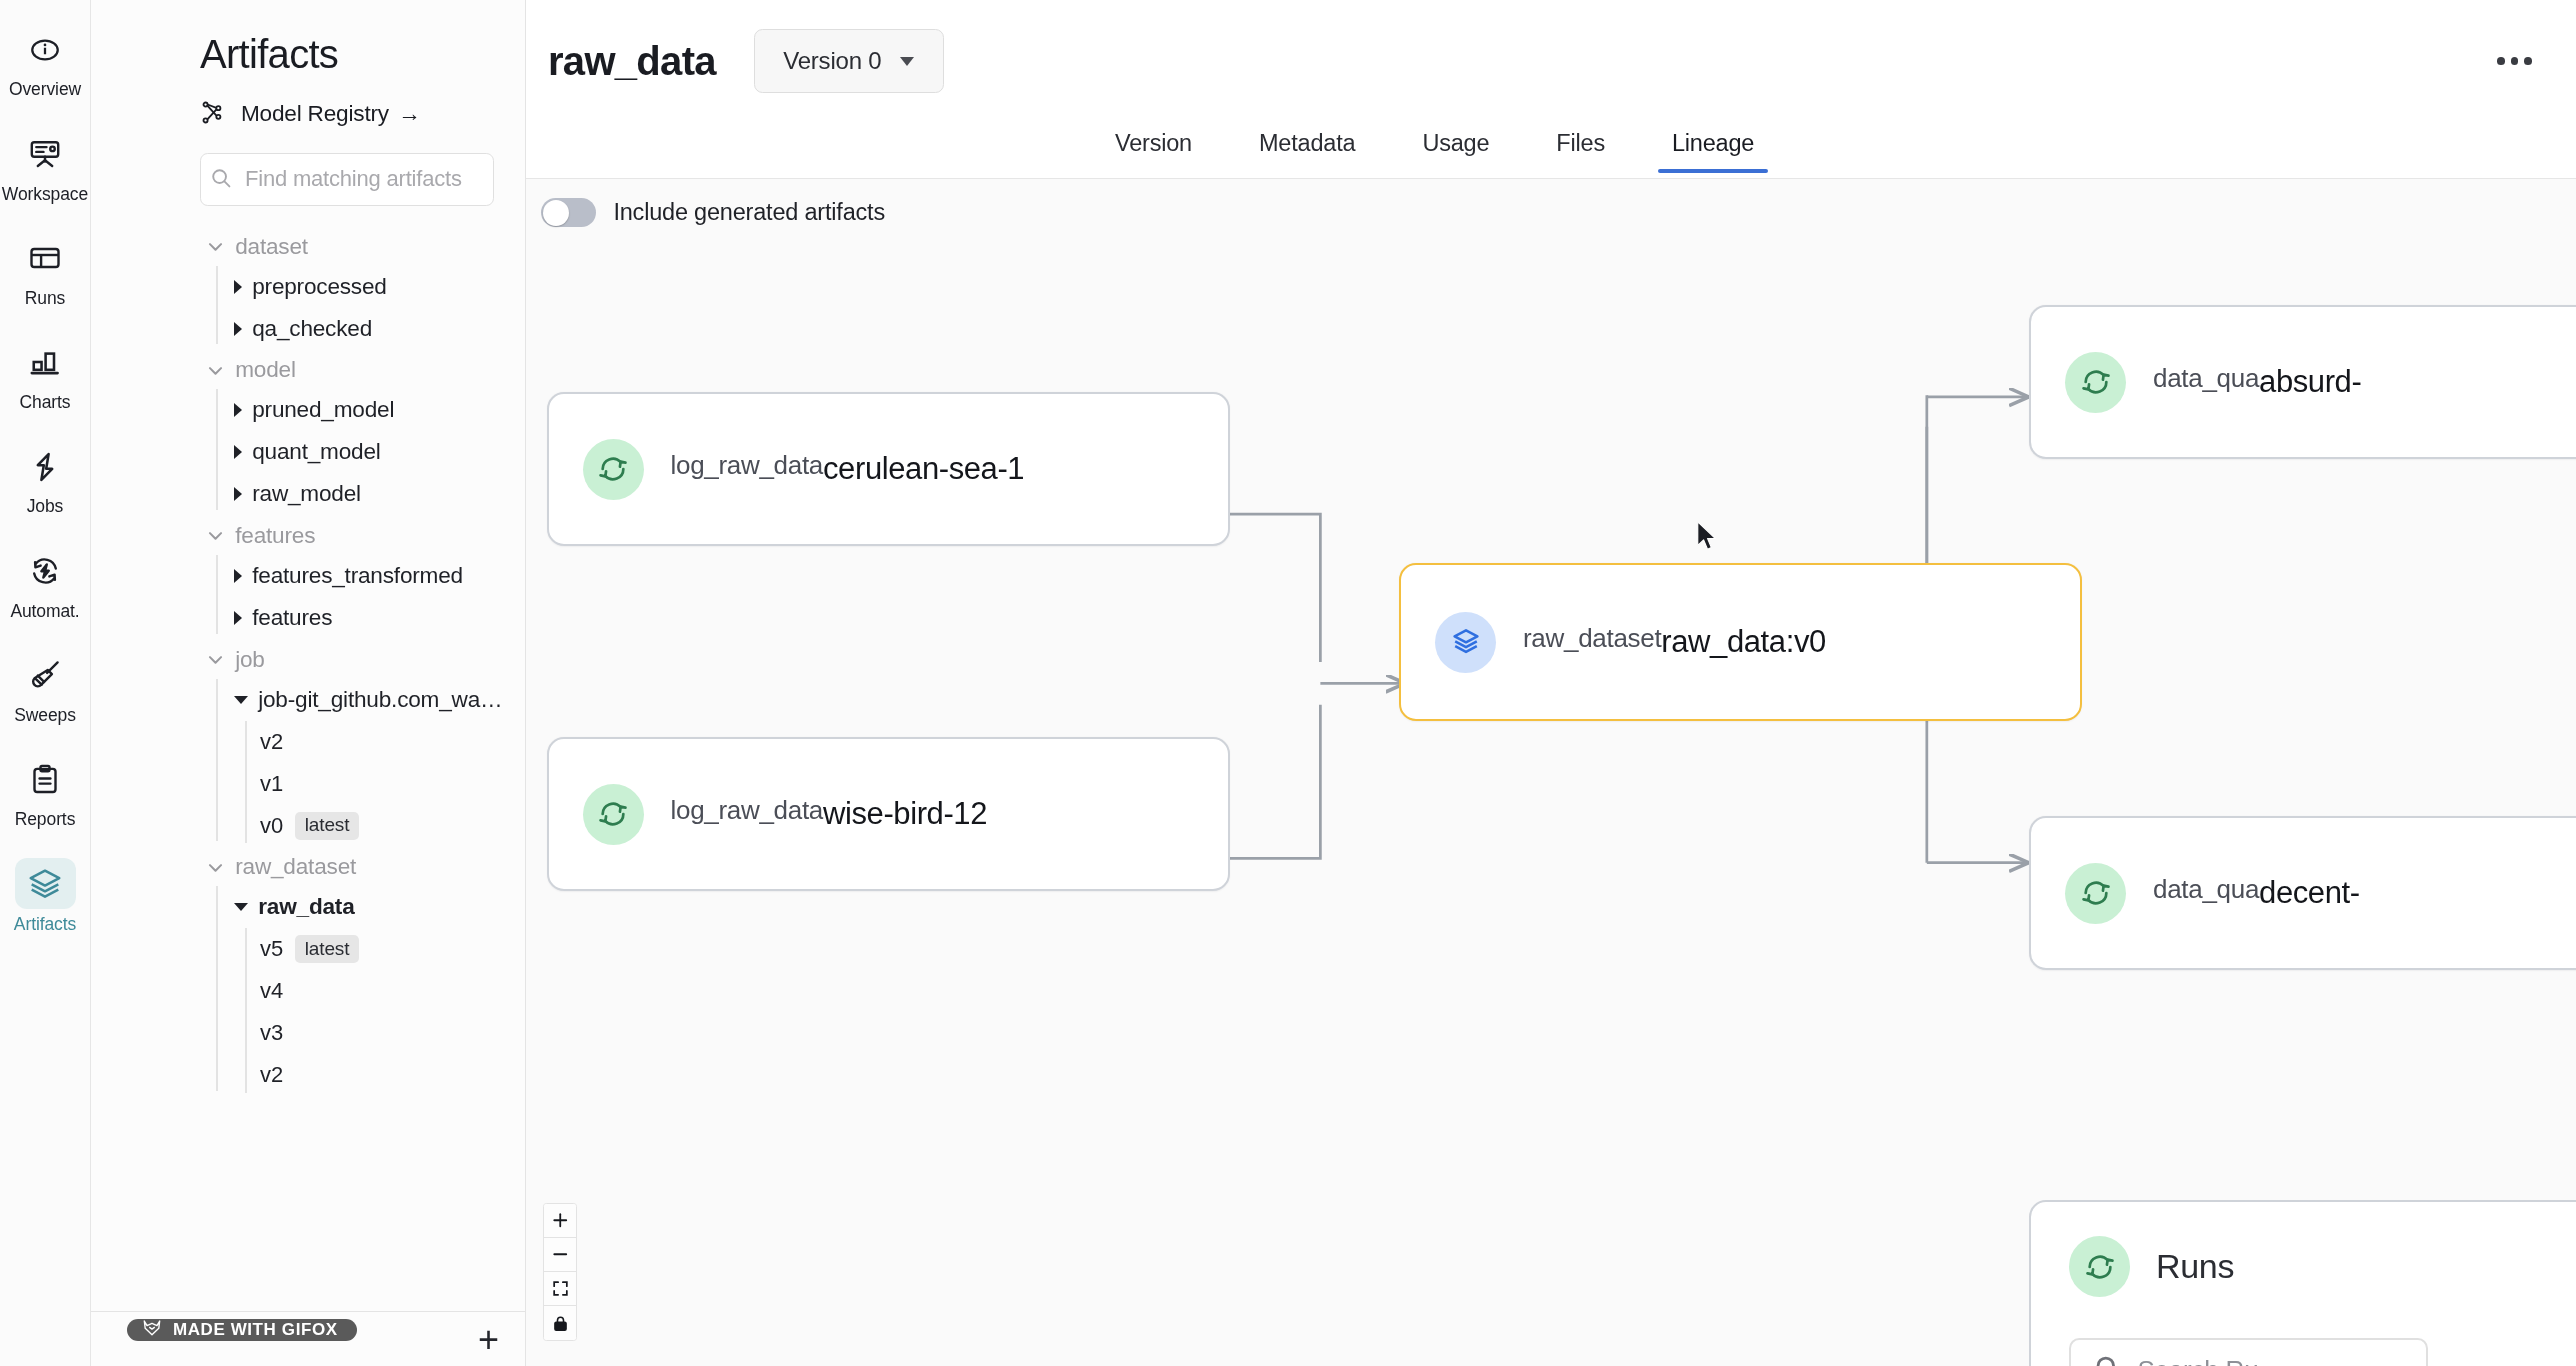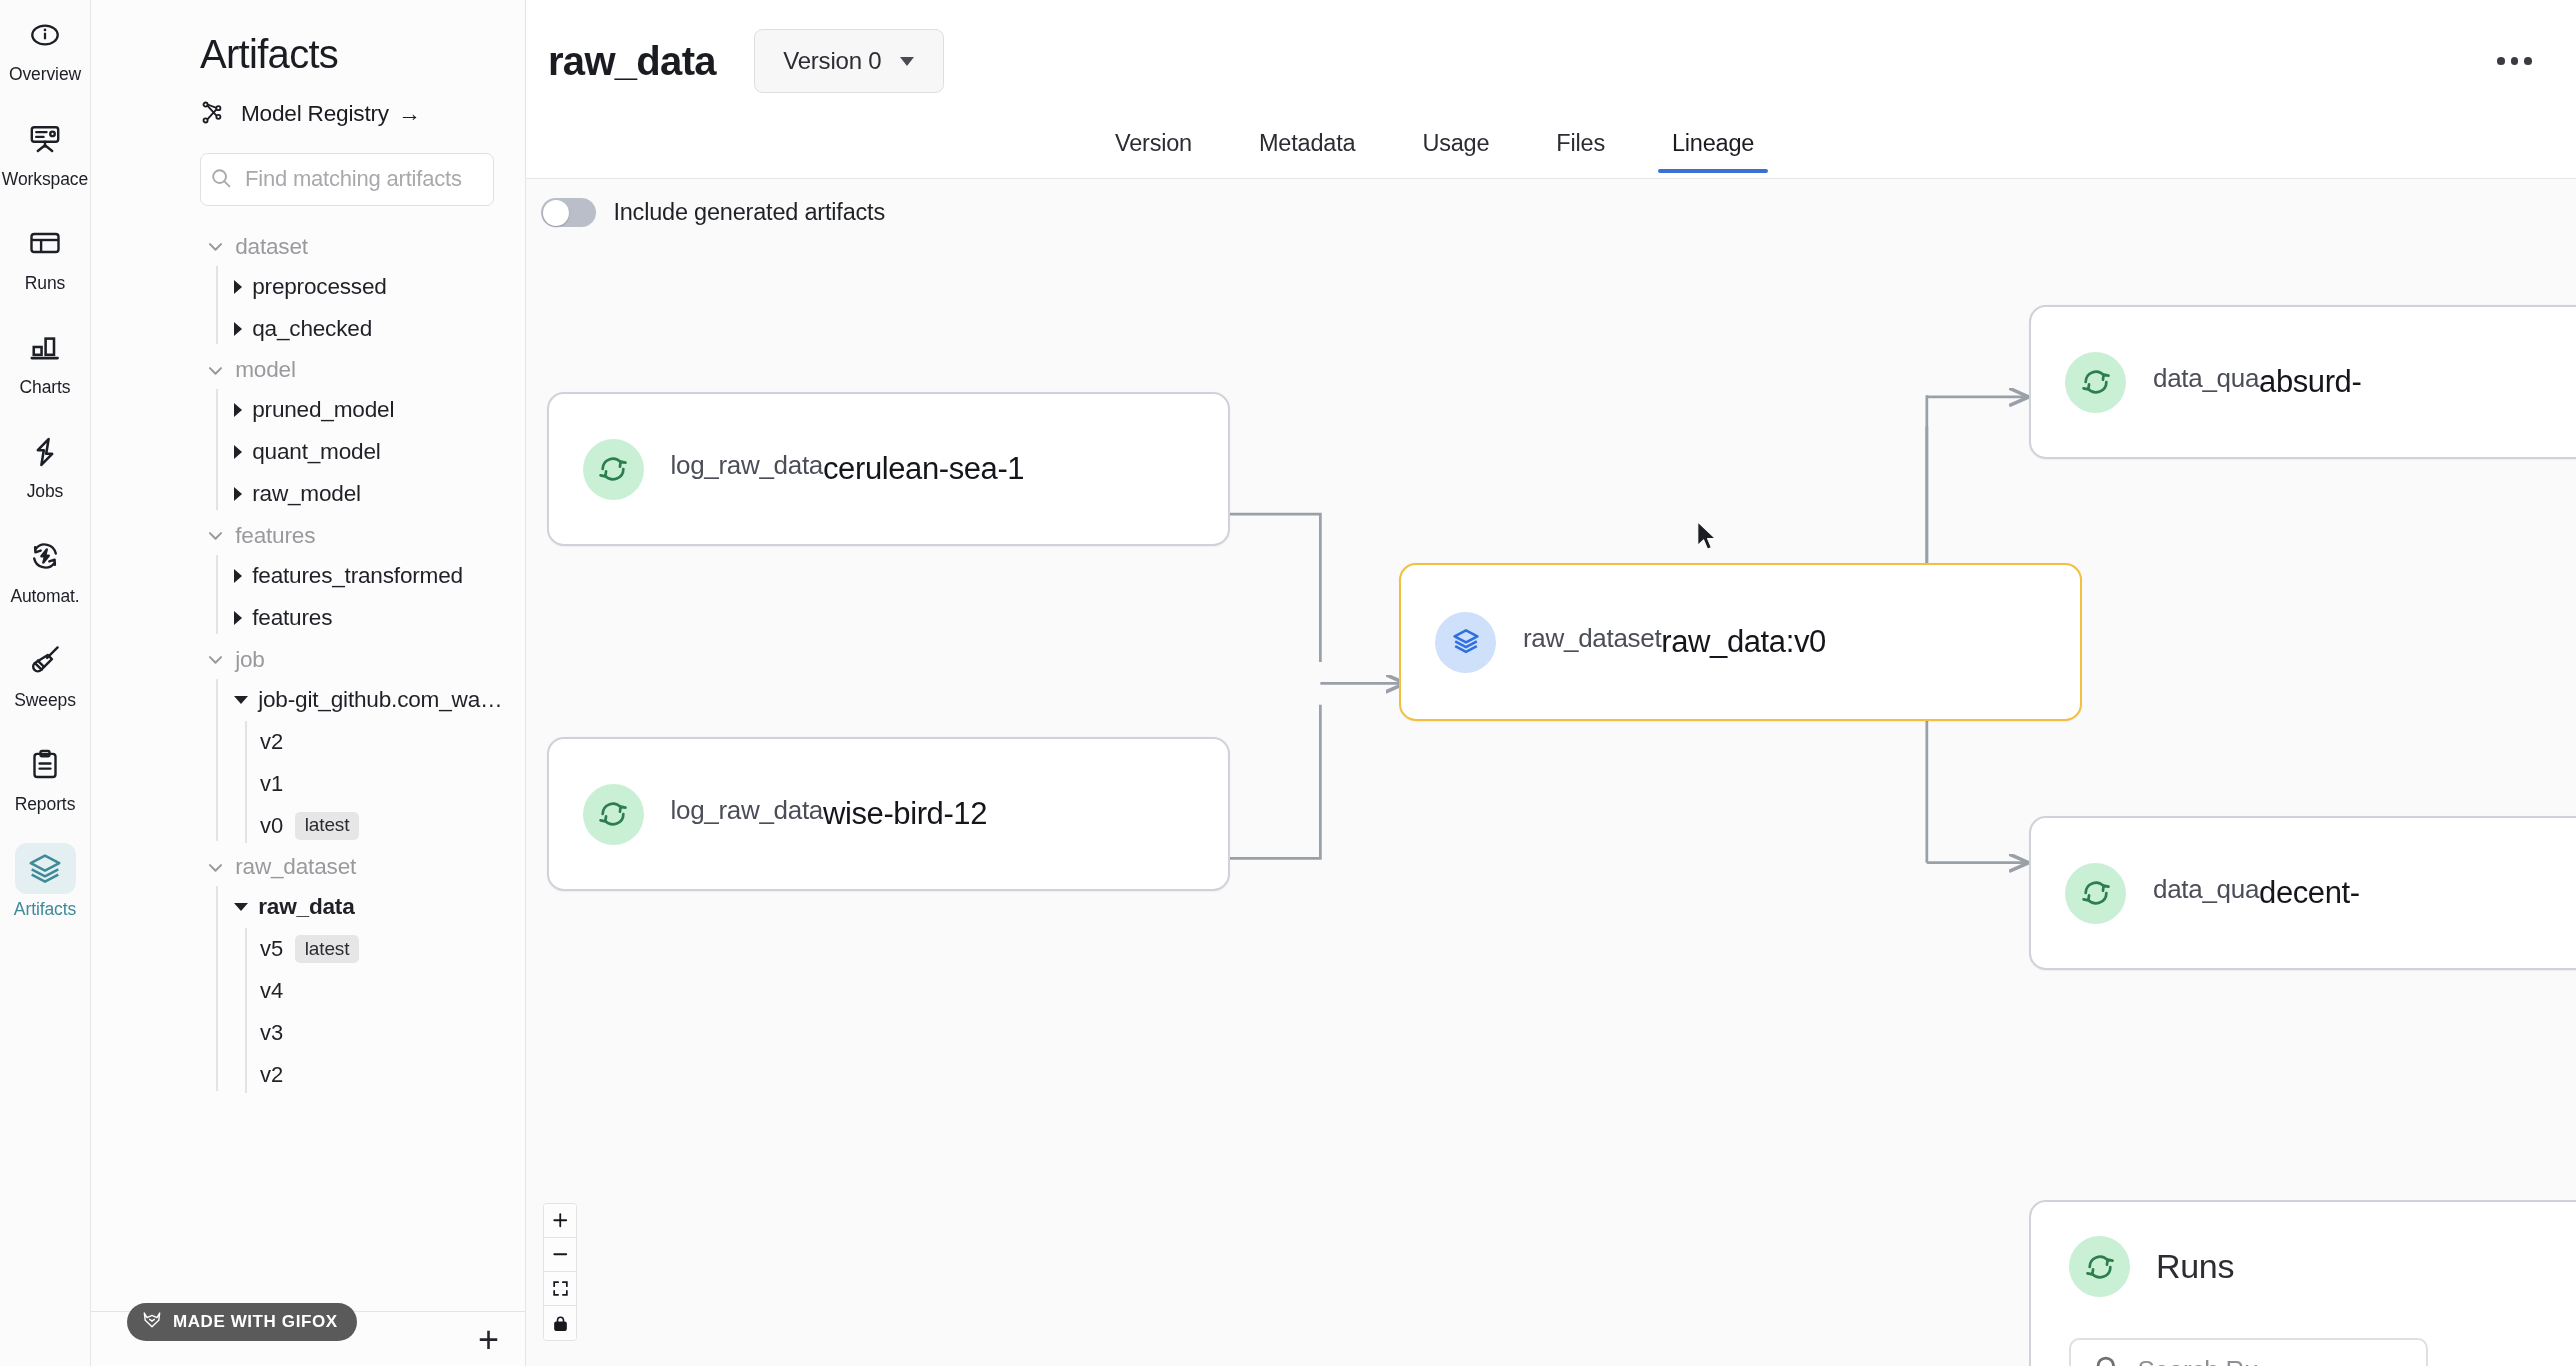--- a/index.html
+++ b/index.html
@@ -12,21 +12,21 @@
     -webkit-font-smoothing: antialiased;
   }
   .app { display: flex; width: 2576px; height: 1367px; position: relative; }
 
   
   .rail {
     width: 91px; height: 1367px; flex: 0 0 91px;
     background: #fbfbfb;
     border-right: 1.7px solid #e6e6e6;
     display: flex; flex-direction: column; align-items: center;
-    padding-top: 9px;
+    padding-top: 24px;
     position: relative; z-index: 5;
   }
   .rail-item {
     width: 83px; display: flex; flex-direction: column; align-items: center;
     margin-bottom: 28px; cursor: pointer; user-select: none;
   }
   .rail-icon-box {
     width: 61px; height: 51px; display: flex; align-items: center; justify-content: center;
     border-radius: 12px;
   }
@@ -115,21 +115,21 @@
   .panel-footer {
     position: absolute; left: 0; right: 0; bottom: 0; height: 56px;
     border-top: 1.7px solid #e4e4e4; background: #fcfcfc;
     display: flex; align-items: center; justify-content: flex-end; padding-right: 26px;
   }
   .plus-btn { font-size: 36px; color: #24262c; line-height: 1; cursor: pointer; font-weight: 300; }
 
   .gifox-badge {
     position: absolute; left: 36px; bottom: 26px;
     background: #5a5a5a; color: #fff; border-radius: 20.5px;
-    height: 38px; display: flex; align-items: center; gap: 10.2px;
+    height: 22px; display: flex; align-items: center; gap: 10.2px;
     padding: 0 19px 0 13.7px; z-index: 50;
     font-size: 17px; font-weight: 700; letter-spacing: 0.6px;
   }
 
   
   .main { flex: 1; height: 1367px; display: flex; flex-direction: column; background: #fff; position: relative; overflow: hidden; }
   .main-header {
     height: 122px; flex: 0 0 122px;
     display: flex; align-items: center; padding: 0 44px 0 22px;
     position: relative;

